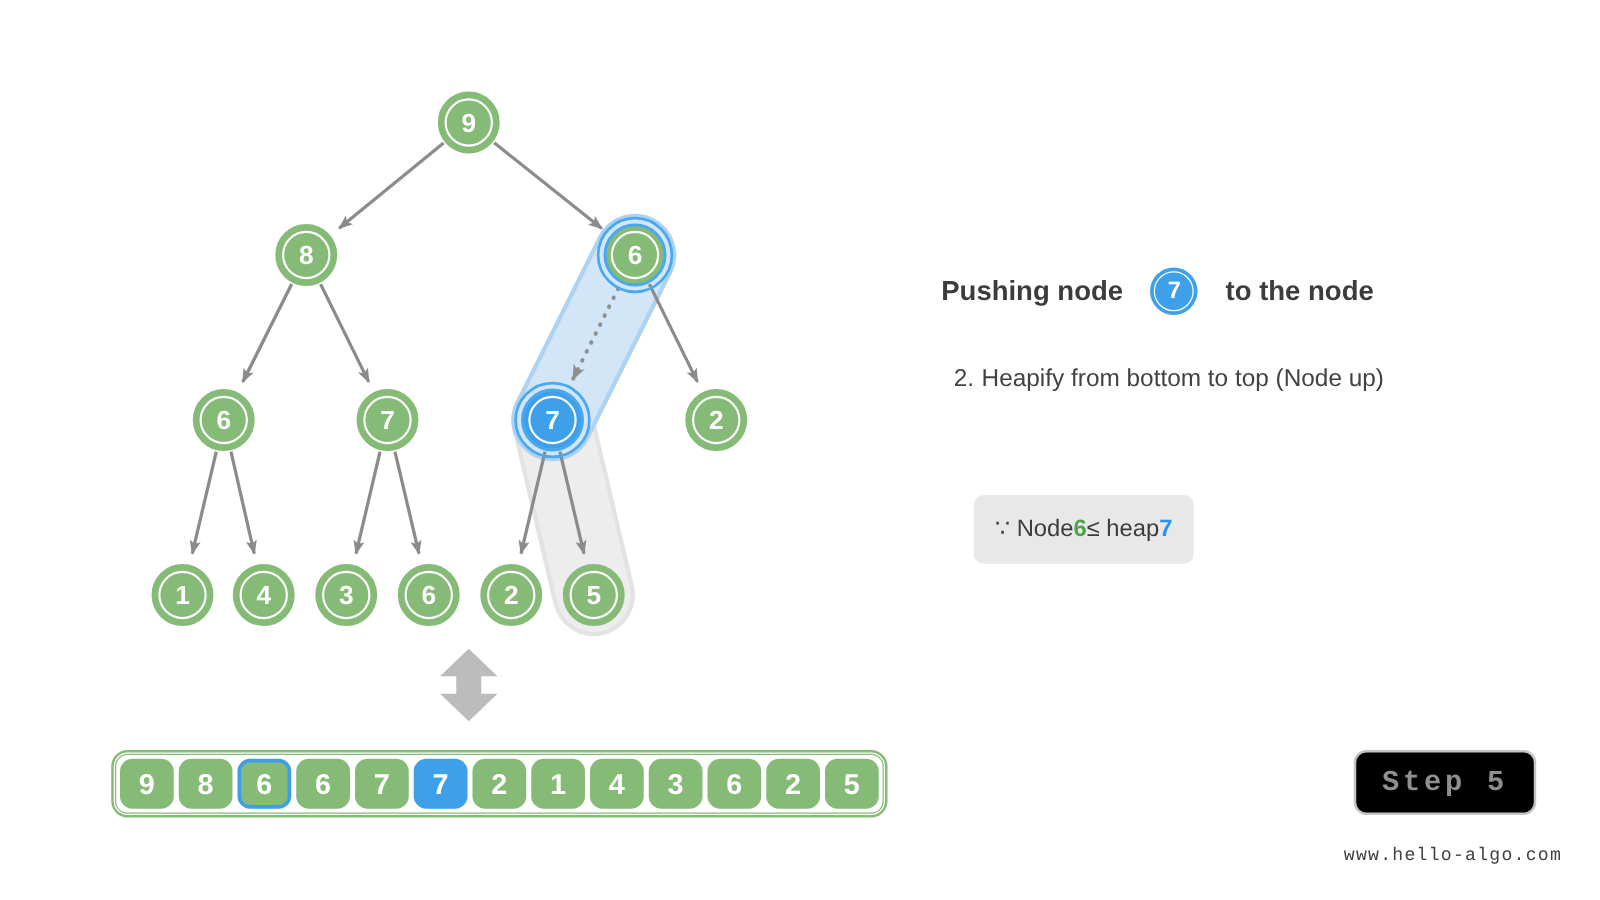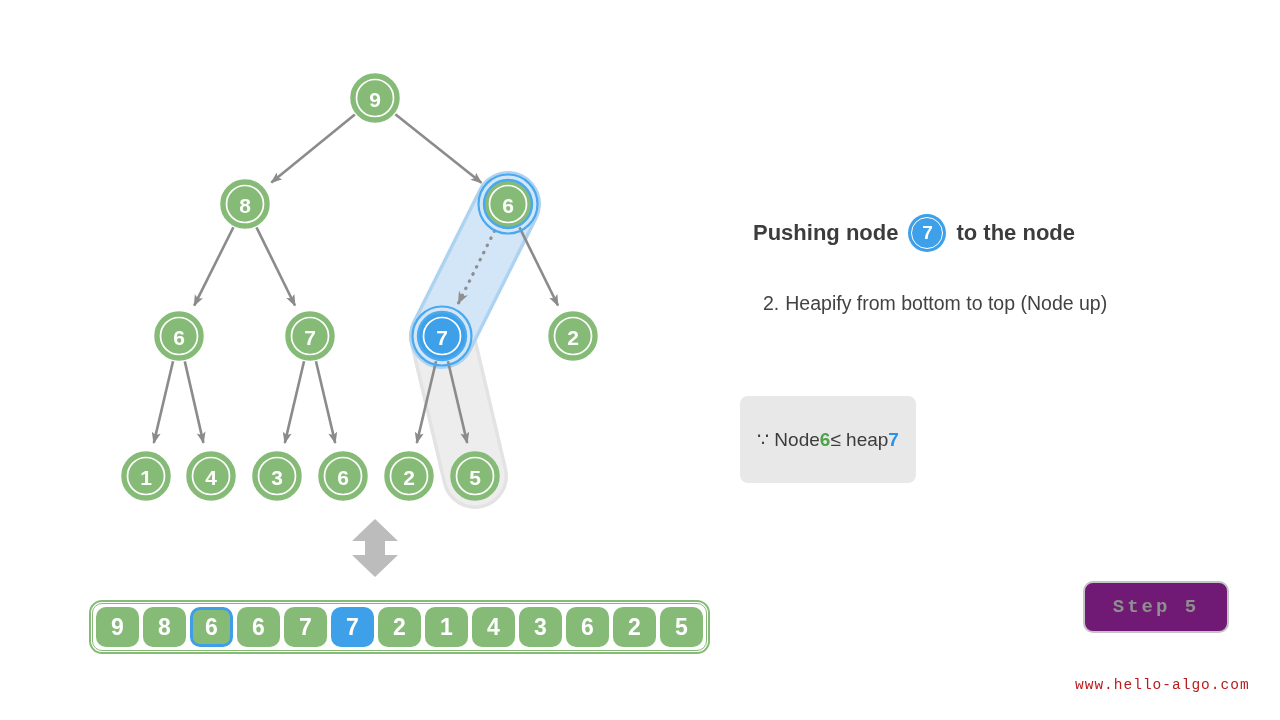--- a/index.html
+++ b/index.html
@@ -2,51 +2,51 @@
 <html><head>
 <meta charset="utf-8">
 <style>
   html,body{margin:0;padding:0;background:#fff;}
   .stage{position:relative;width:1280px;height:720px;background:#ffffff;overflow:hidden;
          font-family:"Liberation Sans","DejaVu Sans",sans-serif;}
   #tree-svg{position:absolute;left:0;top:0;}
   #tree-svg text{font-family:"Liberation Sans","DejaVu Sans",sans-serif;}
 
   
-  .panel-title{position:absolute;left:753px;top:213px;height:40px;display:flex;align-items:center;gap:10px;
+  .panel-title{position:absolute;left:753px;top:213px;height:40px;display:flex;align-items:center;gap:22px;
                font-size:22px;font-weight:bold;color:#3c3c3c;}
   .node-badge{position:relative;width:38px;height:38px;border-radius:50%;background:#3da0e8;
               display:flex;align-items:center;justify-content:center;color:#fff;font-size:19px;font-weight:bold;}
   .node-badge .ring{position:absolute;inset:3px;border:1.6px solid #fff;border-radius:50%;}
   .steps{position:absolute;left:763px;top:289px;font-size:19.5px;color:#424242;}
   .step-item{line-height:28px;margin-bottom:24px;white-space:nowrap;}
   .step-item .num{margin-right:6px;}
   .c-blue{color:#2793ea;font-weight:bold;}
   .c-green{color:#4ea24c;font-weight:bold;}
-  .note-box{position:absolute;left:740px;top:396px;height:55px;background:#e8e8e8;border-radius:8px;
-            display:inline-flex;align-items:center;padding:16px 17px;font-size:19px;color:#3c3c3c;white-space:nowrap;}
+  .note-box{position:absolute;left:779px;top:396px;height:55px;background:#e8e8e8;border-radius:8px;
+            display:inline-flex;align-items:center;padding:0 17px;font-size:19px;color:#3c3c3c;white-space:nowrap;}
 
   
   .array-outer{position:absolute;left:89px;top:600px;border:2px solid #86bb77;border-radius:13px;padding:1px;background:#fff;}
   .array-inner{border:1.5px solid #86bb77;border-radius:10px;padding:3px;display:flex;gap:4px;background:#fff;}
   .cell{width:43px;height:40px;border-radius:10px;background:#86bb77;color:#fff;font-weight:bold;font-size:23px;
         display:flex;align-items:center;justify-content:center;box-sizing:border-box;}
   .cell.border-blue{border:3px solid #3e9fe8;}
   .cell.fill-blue{background:#3da0e8;}
 
   
-  .step-btn{position:absolute;left:1083px;top:581px;width:146px;height:52px;box-sizing:border-box;
-            border:2px solid #c4c4c4;border-radius:10px;background:#701a75;
+  .step-btn{position:absolute;left:1083px;top:600px;width:146px;height:52px;box-sizing:border-box;
+            border:2px solid #c4c4c4;border-radius:10px;background:#000000;
             display:flex;align-items:center;justify-content:center;
-            font-family:"Liberation Mono","DejaVu Sans Mono",monospace;font-weight:bold;font-size:19px;
+            font-family:"Liberation Mono","DejaVu Sans Mono",monospace;font-weight:bold;font-size:23px;
             letter-spacing:3px;color:#8f8f8f;}
 
   .watermark{position:absolute;left:1075px;top:677px;
              font-family:"Liberation Mono","DejaVu Sans Mono",monospace;font-size:14.5px;
-             letter-spacing:1px;color:#b91c1c;}
+             letter-spacing:1px;color:#404040;}
 </style>
 </head>
 <body>
 
 <div class="stage">
 
   <svg id="tree-svg" width="760" height="595" viewBox="0 0 760 595">
     <defs>
       <marker id="arw" markerUnits="userSpaceOnUse" markerWidth="16" markerHeight="12" refX="11" refY="5" orient="auto">
         <path d="M0.5,0.5 L12,5 L0.5,9.5 L3,5 Z" fill="#8b8b8b"></path>

